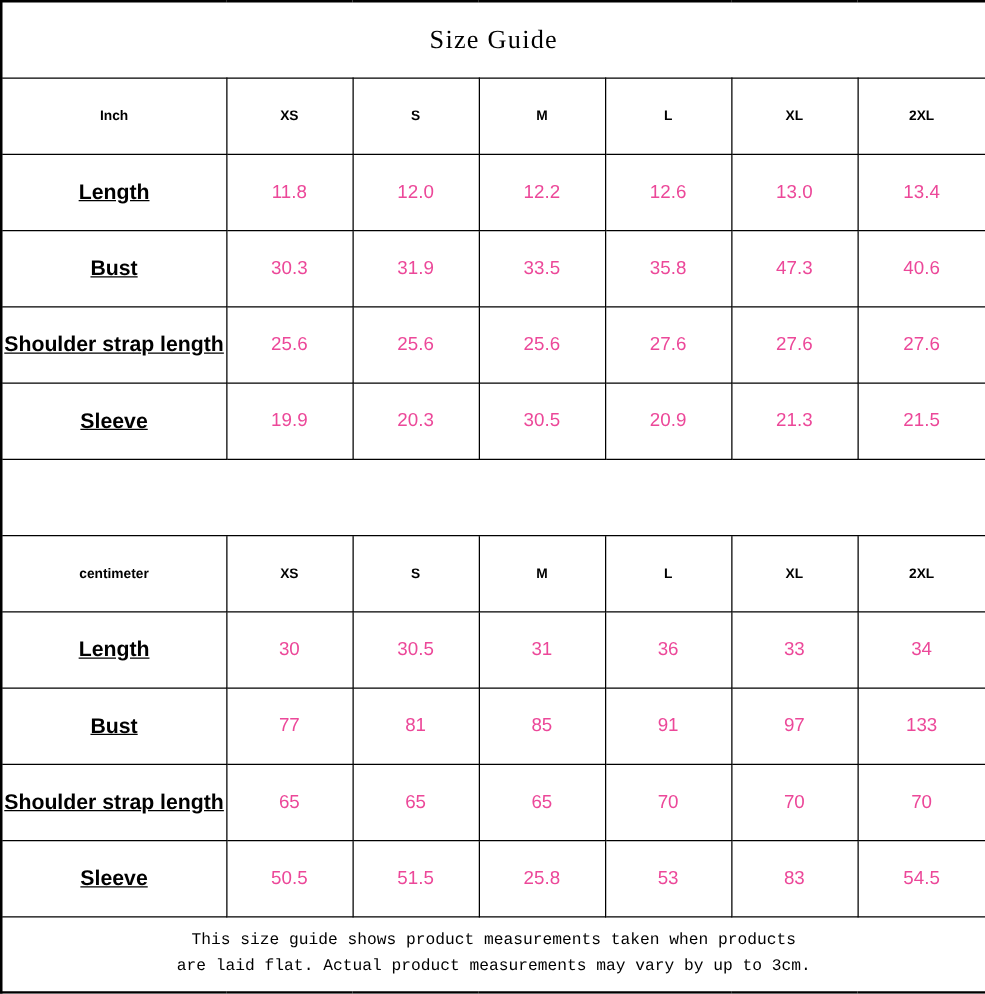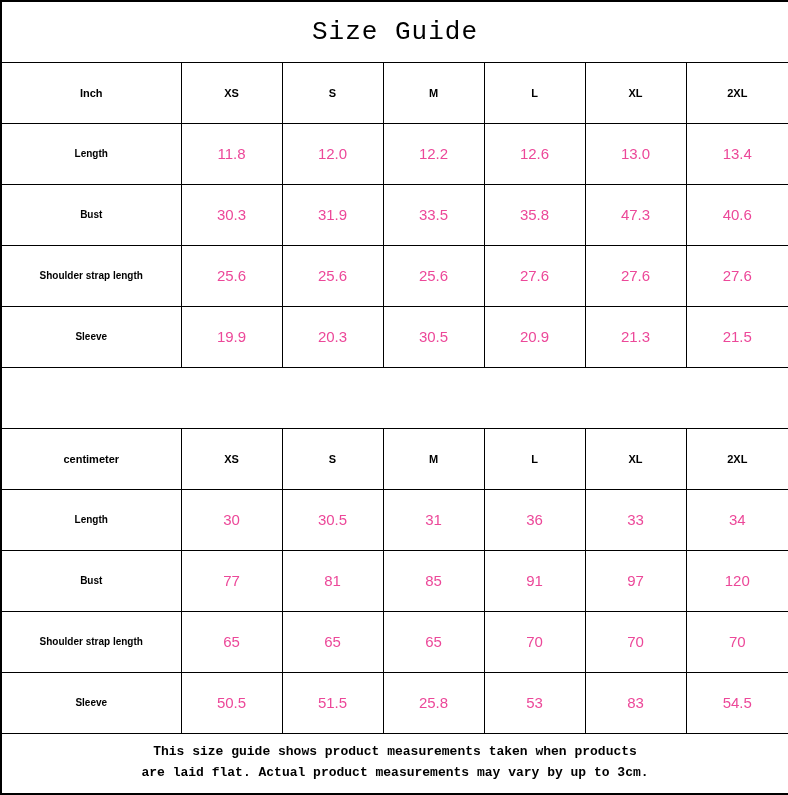--- a/index.html
+++ b/index.html
@@ -13,34 +13,34 @@
   }
   .size-guide td,.size-guide th{
     border:1px solid #000;
     text-align:center;
     vertical-align:middle;
     padding:0;
     overflow:hidden;
   }
   .size-guide tr{height:61px;}
   .title-cell{
-    font-family:Liberation Mono, monospace;
-    font-size:26px;
+    font-family:Liberation Serif, serif;
+    font-size:21px;
     font-weight:normal;
     letter-spacing:1px;
   }
   th.hdr{font-size:11px;font-weight:bold;}
-  td.label{font-size:10px;font-weight:bold;}
+  td.label{font-size:17px;font-weight:bold;text-decoration:underline;}
   td.val{font-size:15px;font-weight:normal;color:#ec4899;}
   td.spacer{border-left:none;border-right:none;}
   td.footer-cell{
     font-family:"Liberation Mono","DejaVu Sans Mono",monospace;
     font-size:13px;
     line-height:1.6;
-    font-weight:bold;
+    font-weight:normal;
   }
 </style>
 </head>
 <body>
 
 <table class="size-guide">
   <colgroup>
     <col style="width:180px">
     <col style="width:101px">
       <col style="width:101px">
@@ -125,21 +125,21 @@
       <td class="val">33</td>
       <td class="val">34</td>
     </tr>
     <tr>
       <td class="label">Bust</td>
       <td class="val">77</td>
       <td class="val">81</td>
       <td class="val">85</td>
       <td class="val">91</td>
       <td class="val">97</td>
-      <td class="val">120</td>
+      <td class="val">133</td>
     </tr>
     <tr>
       <td class="label">Shoulder strap length</td>
       <td class="val">65</td>
       <td class="val">65</td>
       <td class="val">65</td>
       <td class="val">70</td>
       <td class="val">70</td>
       <td class="val">70</td>
     </tr>

